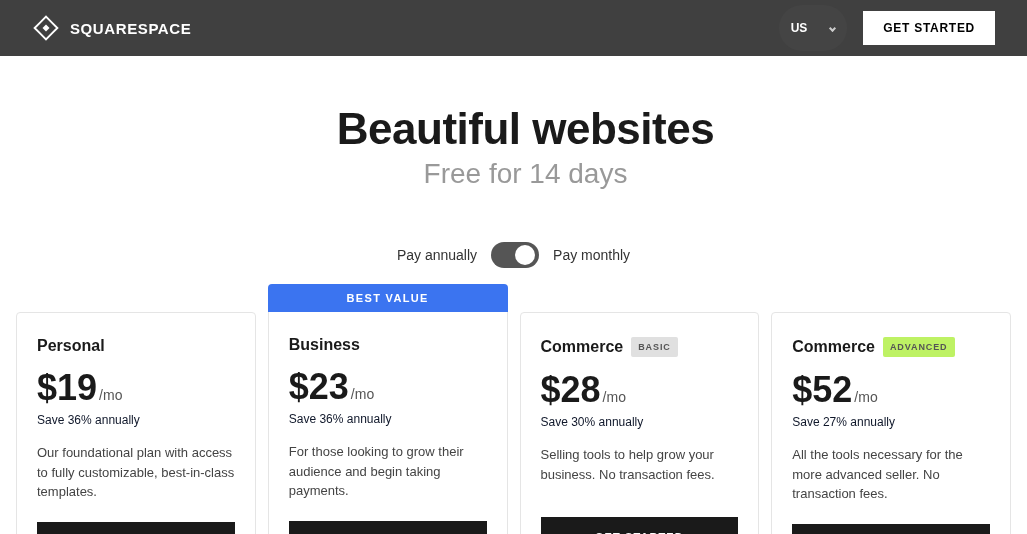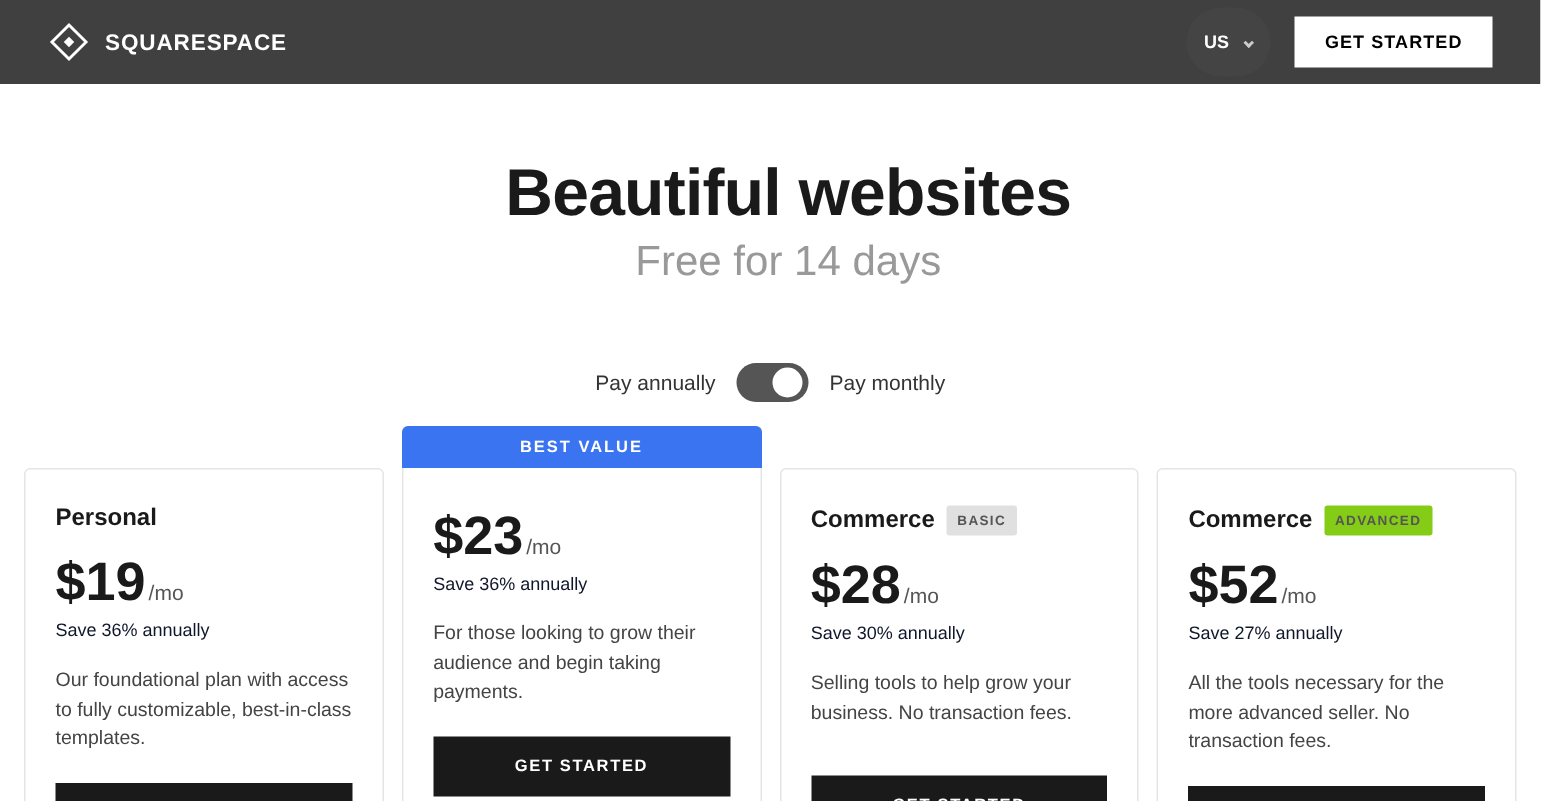--- a/index.html
+++ b/index.html
@@ -41,21 +41,21 @@
       gap: 4px;
     }
     .nav-right {
       display: flex;
       align-items: center;
       gap: 16px;
     }
     .lang-btn {
       display: flex;
       align-items: center;
-      gap: 8px;
+      gap: 20px;
       background: #444;
       border: none;
       border-radius: 50px;
       color: #fff;
       font-size: 12px;
       font-weight: 600;
       padding: 16px 12px;
       cursor: pointer;
     }
     .get-started-nav {
@@ -179,21 +179,21 @@
       background: #e0e0e0;
       color: #555;
       font-size: 9px;
       font-weight: 700;
       letter-spacing: 0.1em;
       text-transform: uppercase;
       padding: 5px 7px;
       border-radius: 2px;
     }
     .plan-badge.advanced {
-      background: #84cc16;
+      background: #bef264;
     }
     .price-row {
       display: flex;
       align-items: baseline;
       gap: 0;
       margin-bottom: 4px;
     }
     .price-dollar {
       font-size: 36px;
       font-weight: 800;
@@ -296,20 +296,23 @@
         <span class="price-dollar">$19</span>
         <span class="price-mo">/mo</span>
       </div>
       <div class="save-text">Save 36% annually</div>
       <p class="card-description">Our foundational plan with access to fully customizable, best-in-class templates.</p>
       <button class="card-cta">GET STARTED</button>
       
     </div>
 
     <div class="card featured">
+      <div class="card-plan-row">
+        <span class="card-plan-name">Business</span>
+      </div>
       <div class="price-row">
         <span class="price-dollar">$23</span>
         <span class="price-mo">/mo</span>
       </div>
       <div class="save-text">Save 36% annually</div>
       <p class="card-description">For those looking to grow their audience and begin taking payments.</p>
       <button class="card-cta">GET STARTED</button>
       
     </div>
 

